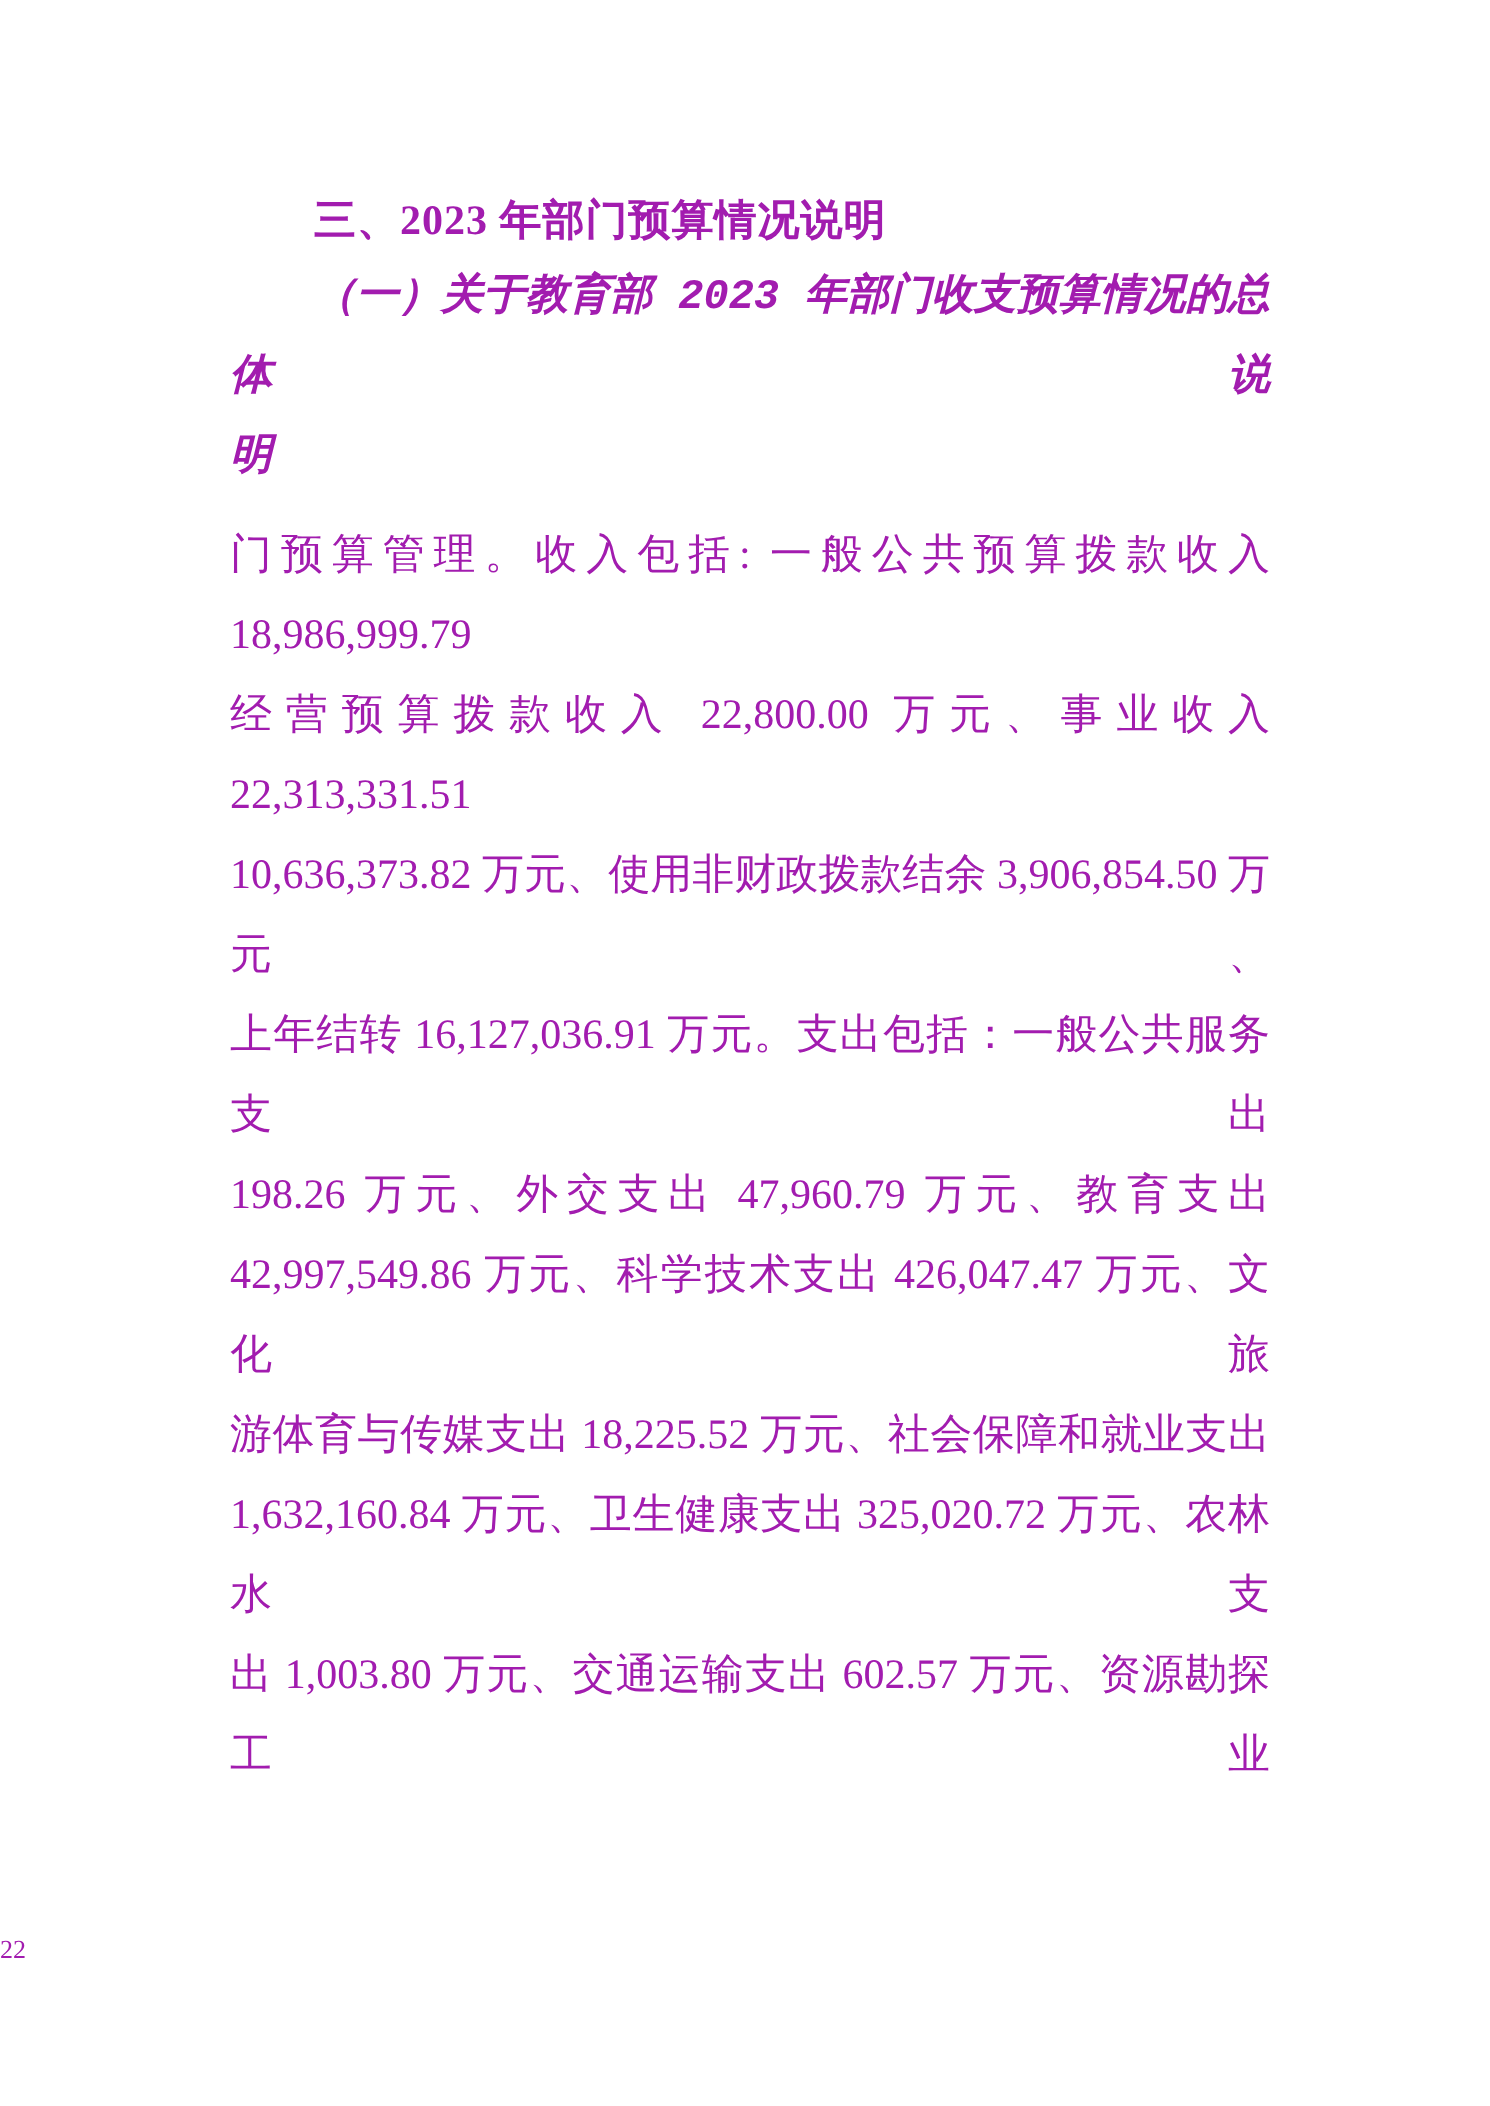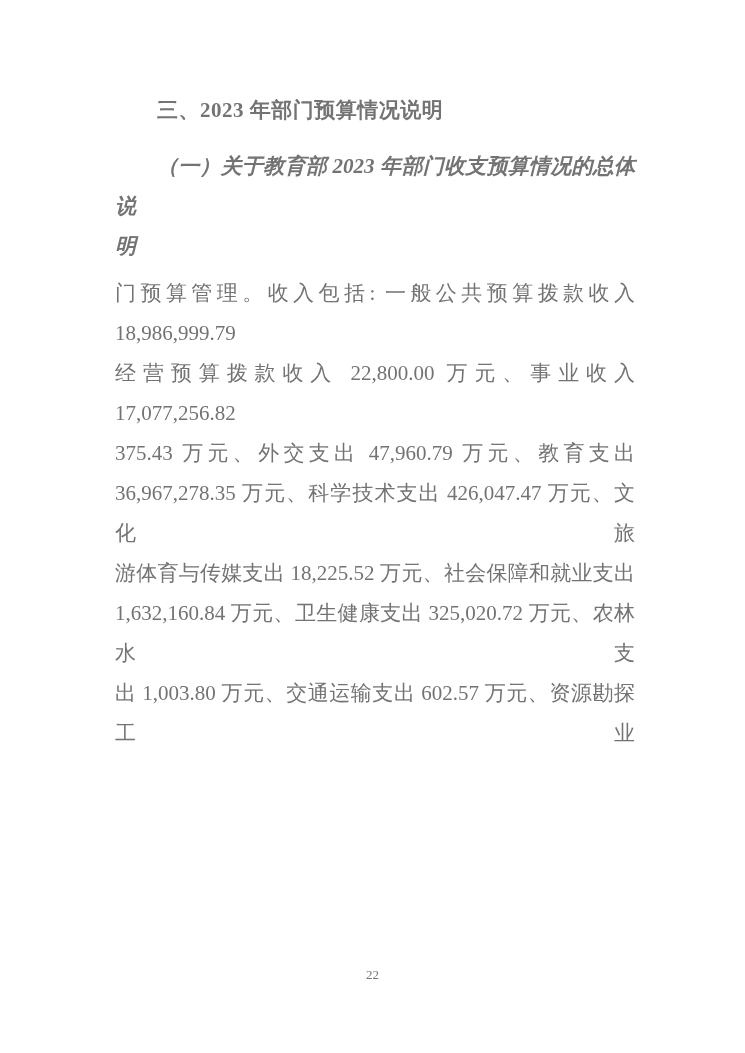--- a/index.html
+++ b/index.html
@@ -2,21 +2,21 @@
 <html lang="zh"><head>
 <meta charset="utf-8">
 <style>
   html, body { margin: 0; padding: 0; background: #e8e8e8; }
   .page {
     position: relative;
     width: 745px;
     height: 1053px;
     margin: 0 auto;
     background: #ffffff;
-    color: #737373;
+    color: #a21caf;
     box-sizing: border-box;
     padding: 90px 110px 0 115px;
     font-family: "Liberation Serif", "DejaVu Serif", serif;
     overflow: hidden;
   }
   .line {
     font-size: 21px;
     line-height: 40px;
     text-align: justify;
     text-align-last: justify;
@@ -28,51 +28,52 @@
   }
   .indent { text-indent: 2em; }
   .h1 .line {
     font-weight: bold;
     letter-spacing: 0.5px;
   }
   .kai .line {
     font-weight: bold;
     font-style: italic;
   }
-  .h2block { margin-top: 16px; }
+  .h2block { margin-top: 0; font-family: Liberation Mono, monospace; }
   .para1  { margin-top: 7px; }
   .pageno {
     position: absolute;
     left: 0;
     right: 0;
     bottom: 70px;
-    text-align: center;
     font-size: 13px;
     line-height: 16px;
   }
 </style>
 </head>
 <body>
 
 <div class="page">
 
   <div class="h1">
     <div class="line noj indent">三、2023 年部门预算情况说明</div>
   </div>
 
   <div class="kai h2block">
     <div class="line indent">（一）关于教育部 2023 年部门收支预算情况的总体说</div>
     <div class="line noj">明</div>
   </div>
 
   <div class="para1">
     <div class="line">门预算管理。收入包括: 一般公共预算拨款收入 18,986,999.79</div>
-    <div class="line">经营预算拨款收入 22,800.00 万元、事业收入 17,077,256.82</div>
-    <div class="line">375.43 万元、外交支出 47,960.79 万元、教育支出</div>
-    <div class="line">36,967,278.35 万元、科学技术支出 426,047.47 万元、文化旅</div>
+    <div class="line">经营预算拨款收入 22,800.00 万元、事业收入 22,313,331.51</div>
+    <div class="line">10,636,373.82 万元、使用非财政拨款结余 3,906,854.50 万元、</div>
+    <div class="line">上年结转 16,127,036.91 万元。支出包括：一般公共服务支出</div>
+    <div class="line">198.26 万元、外交支出 47,960.79 万元、教育支出</div>
+    <div class="line">42,997,549.86 万元、科学技术支出 426,047.47 万元、文化旅</div>
     <div class="line">游体育与传媒支出 18,225.52 万元、社会保障和就业支出</div>
     <div class="line">1,632,160.84 万元、卫生健康支出 325,020.72 万元、农林水支</div>
     <div class="line">出 1,003.80 万元、交通运输支出 602.57 万元、资源勘探工业</div>
 
   </div>
 
   <div class="pageno">22</div>
 
 </div>
 

